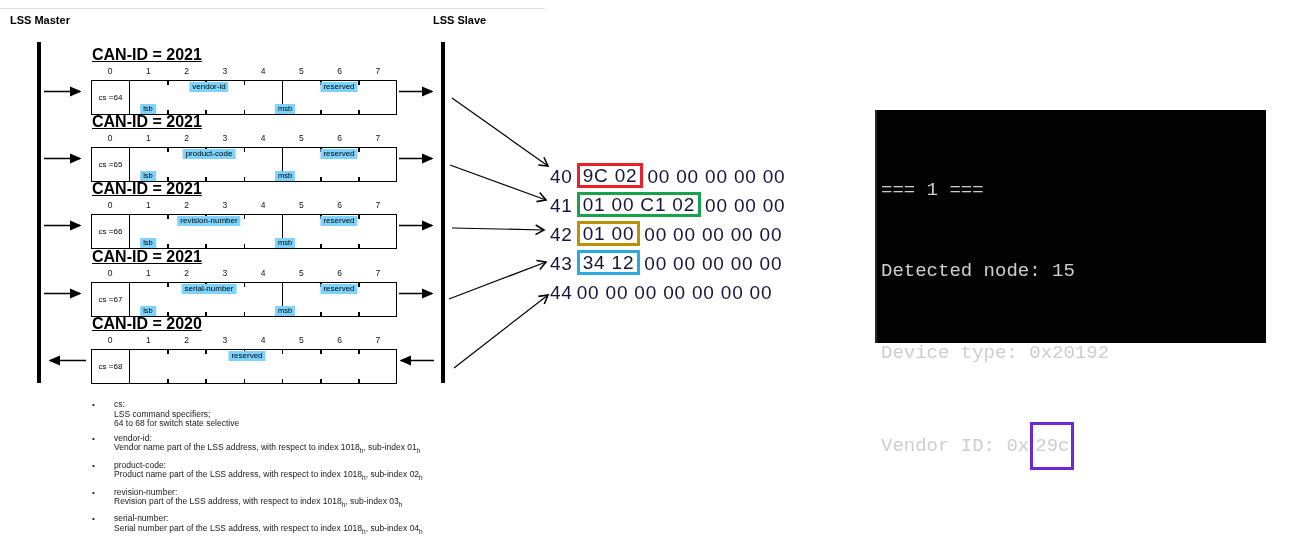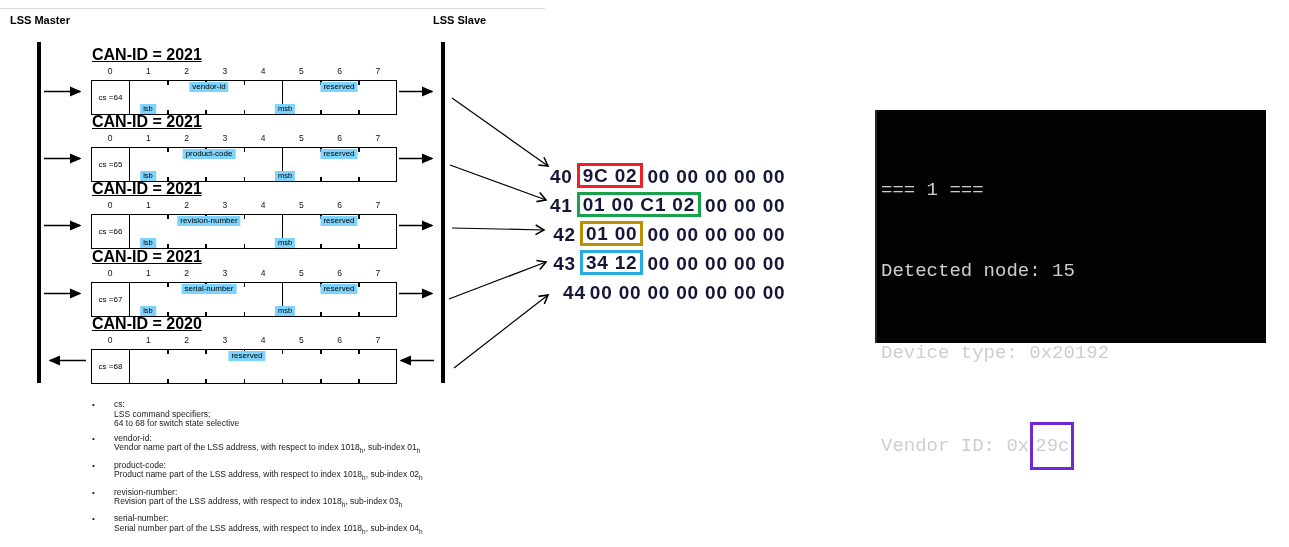--- a/index.html
+++ b/index.html
@@ -37,22 +37,22 @@
   .lbl-field{top:0.5px;left:117px;}
   .lbl-reserved{top:0.5px;left:247px;}
   .lbl-rsv-full{top:0.5px;left:155px;}
   .lbl-msb{bottom:0.5px;left:170px;font-size:7.5px;margin-left:23px;}
   .lbl-lsb{bottom:0.5px;left:56px;font-size:7.5px;}
 
   
   #arrows{position:absolute;left:0;top:0;pointer-events:none;}
 
   
-  #hexdump{position:absolute;left:550px;top:162px;font-weight:bold;font-size:19px;
-           letter-spacing:0.8px;color:#16163a;white-space:nowrap;text-align:right;}
+  #hexdump{position:absolute;left:550px;top:162px;font-weight:normal;font-size:19px;
+           letter-spacing:0.8px;color:#16163a;white-space:nowrap;}
   .hexline{height:29px;line-height:29px;}
   .hpfx{margin-right:4px;}
   .hbox{display:inline-block;line-height:19px;border:3.4px solid #000;padding:0 3px;
         margin:0 4px 0 0;vertical-align:1px;}
   .hbox:empty{display:none;}
   .bx-red{border-color:#ec2028;}
   .bx-green{border-color:#18a24b;}
   .bx-gold{border-color:#bb9104;}
   .bx-blue{border-color:#29abe2;}
 

